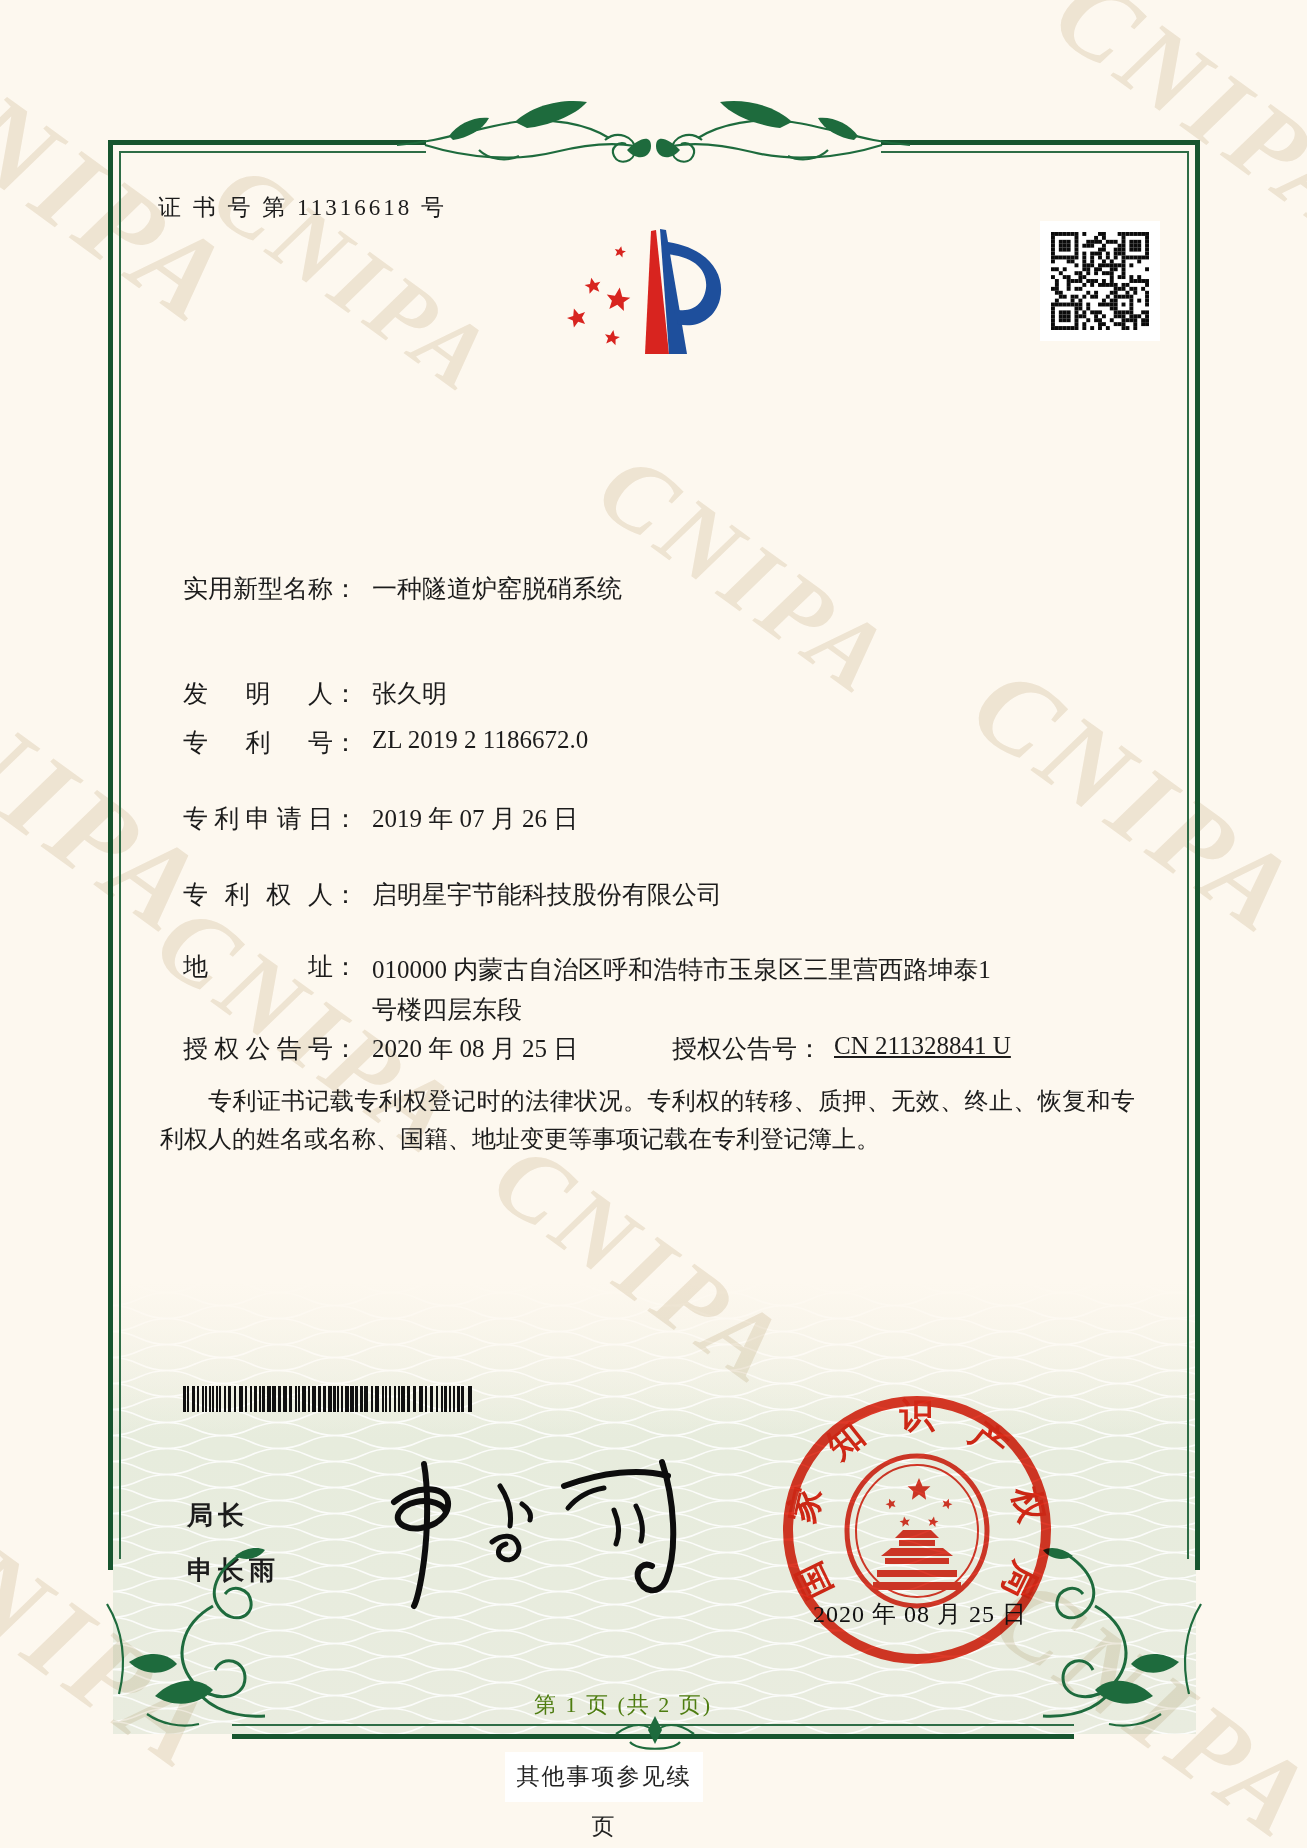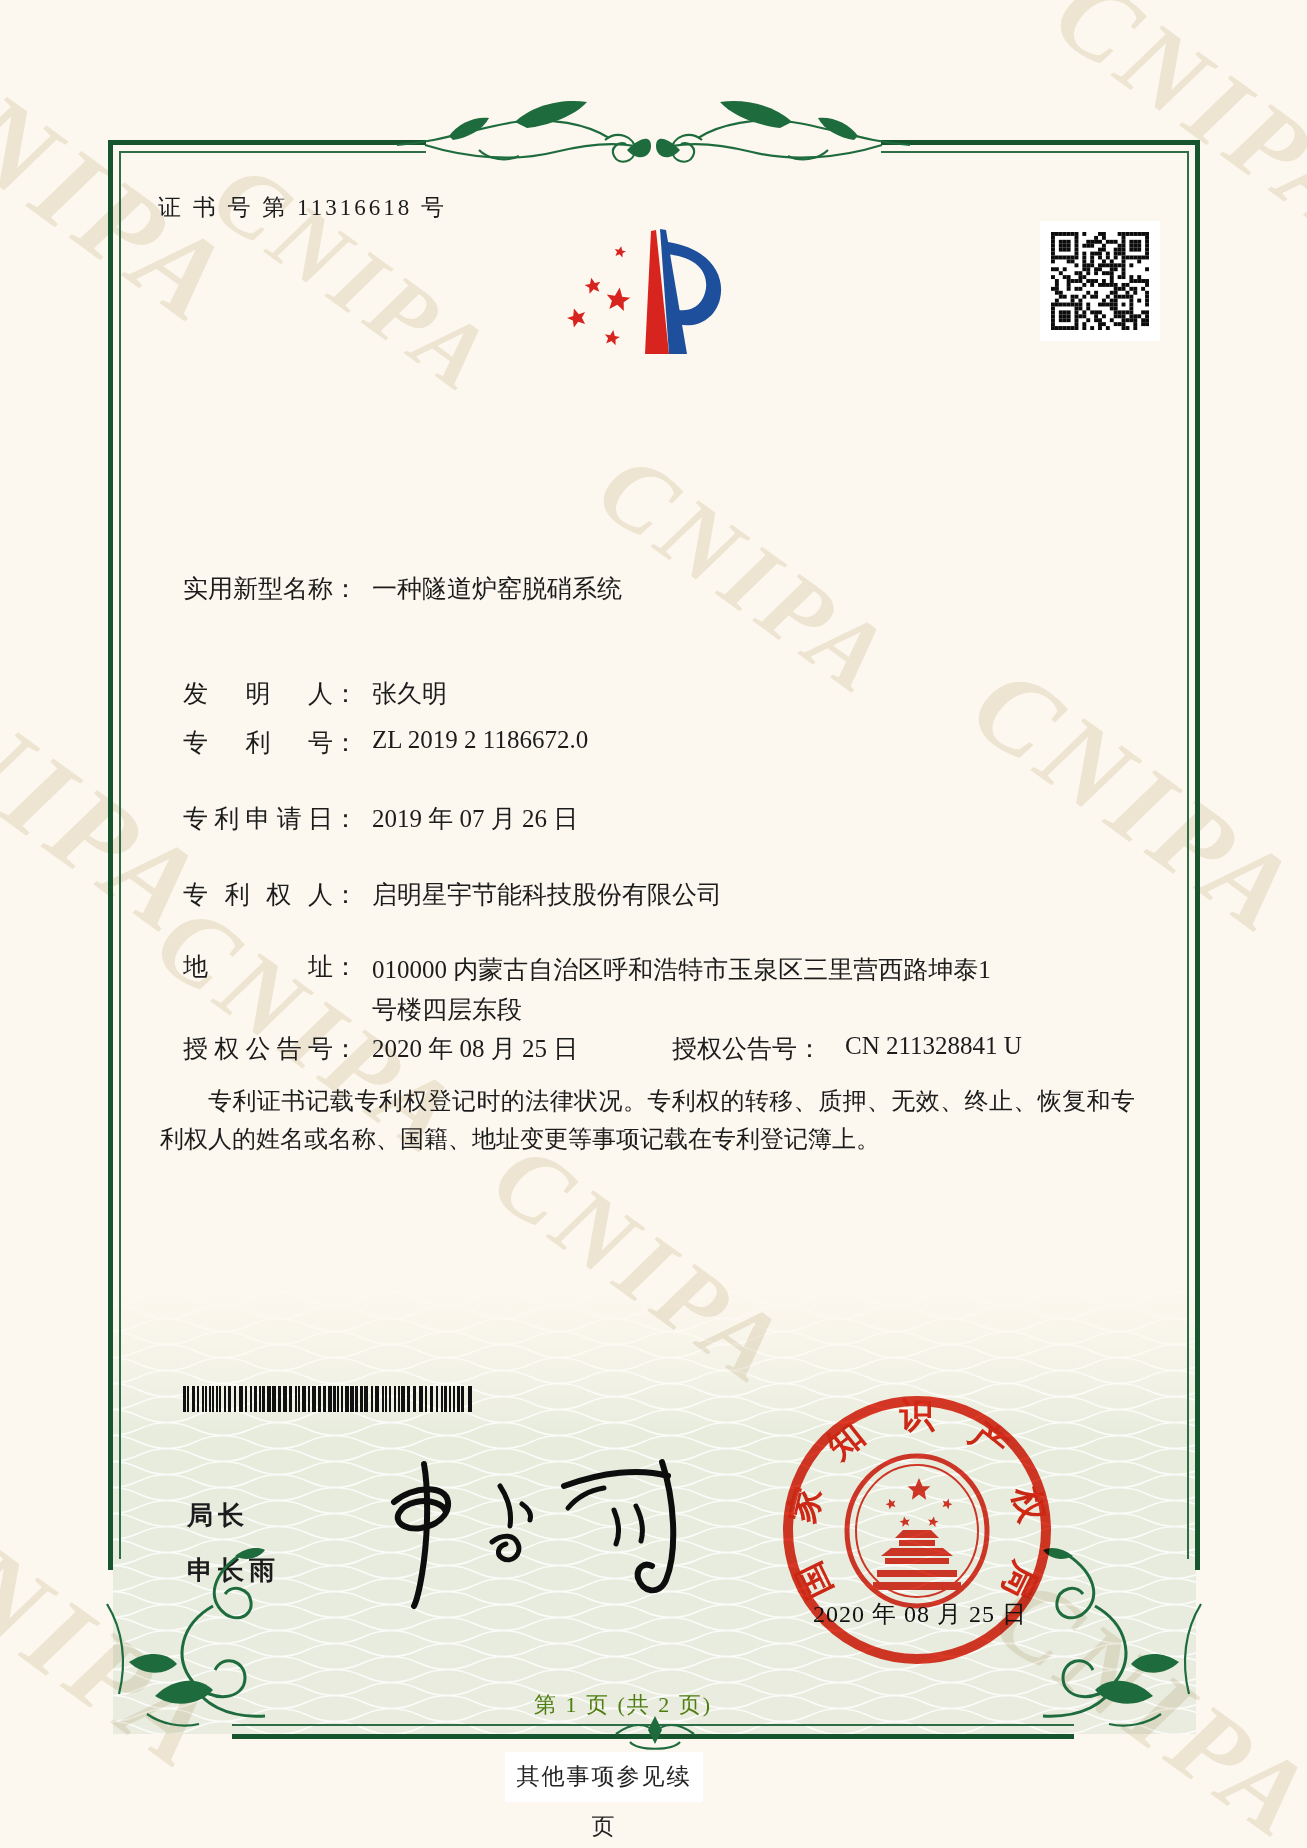--- a/index.html
+++ b/index.html
@@ -550,21 +550,21 @@
     <span class="fvalue">010000  内蒙古自治区呼和浩特市玉泉区三里营西路坤泰1号楼四层东段</span>
   </div>
   <div class="frow" style="top:1032px;">
     <span class="flabel">授权公告号</span>
       <span class="fcolon">：</span>
     <span class="fvalue">2020 年 08 月 25 日</span>
   </div>
   <div class="grant2" style="top:1032px;">
     <span>授权公告号</span>
       <span>：</span>
-    <span style="margin-left:23px;">CN 211328841 U</span>
+    <span style="margin-left:12px;text-decoration:underline;">CN 211328841 U</span>
   </div>
 
   <div class="paras">
     <p>专利证书记载专利权登记时的法律状况。专利权的转移、质押、无效、终止、恢复和专利权人的姓名或名称、国籍、地址变更等事项记载在专利登记簿上。</p>
   </div>
 
   <div class="barcode">
     <svg id="barcode-svg" width="290" height="26" xmlns="http://www.w3.org/2000/svg">
         <rect x="0" y="0" width="3" height="26" fill="#101010"></rect>
         <rect x="4" y="0" width="2" height="26" fill="#101010"></rect>

